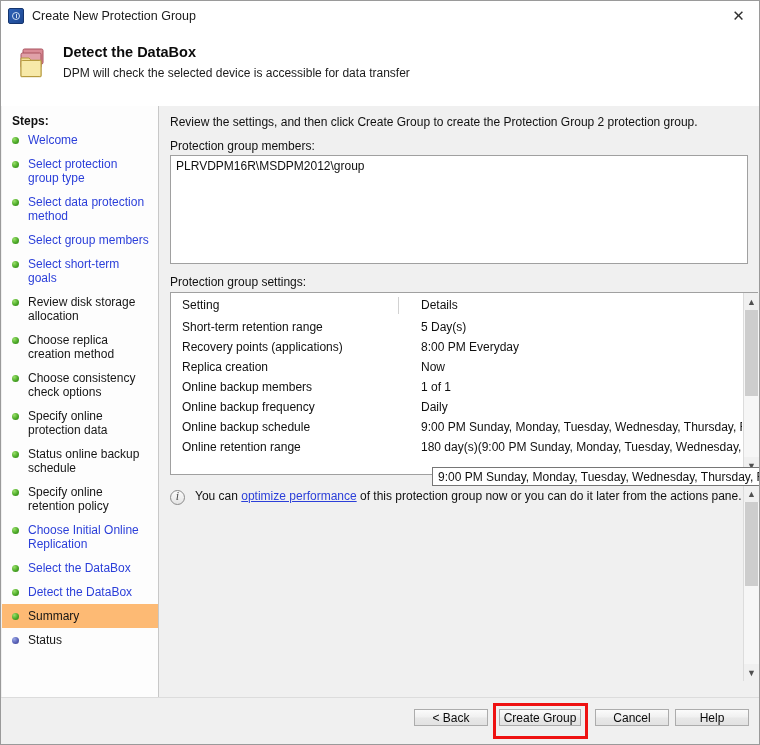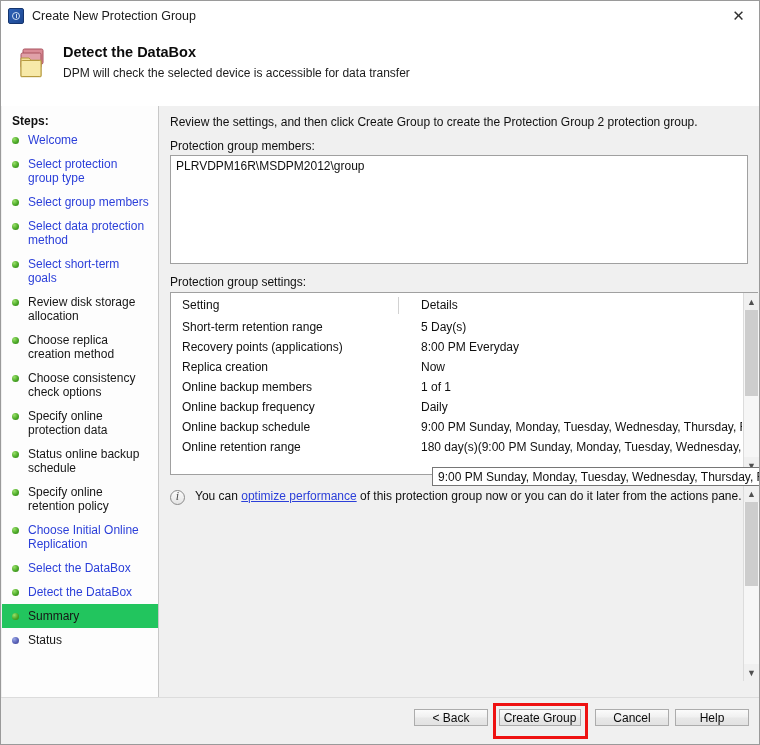--- a/index.html
+++ b/index.html
@@ -138,21 +138,21 @@
     left: 10px; top: 9px;
     width: 7px; height: 7px;
     border-radius: 50%;
     background: radial-gradient(circle at 32% 30%, #9ae06a 0%, #4caa28 55%, #2f7a13 100%);
   }
   .step.status-pending .bullet {
     background: radial-gradient(circle at 32% 30%, #9aa8e6 0%, #5a62b8 55%, #3a3f8a 100%);
   }
   .step.link { color: #2b3fd9; }
   .step.plain { color: #161616; }
-  .step.current { background: #22c55e; color: #161616; }
+  .step.current { background: #fdba74; color: #161616; }
 
   
   #content {
     position: absolute;
     left: 158px; top: 105px;
     width: 601px; height: 592px;
     background: #f0f0f0;
     box-sizing: border-box;
     overflow: hidden;
   }
@@ -416,22 +416,22 @@
     </svg>
     <div id="header-title">Detect the DataBox</div>
     <div id="header-sub">DPM will check the selected device is accessible for data transfer</div>
   </div>
 
   <div id="sidebar">
     <div id="steps-title">Steps:</div>
     <div id="steps-list">
         <div class="step link" style="color: rgb(43, 63, 217);"><span class="bullet"></span><span>Welcome</span></div>
         <div class="step link" style="color: rgb(43, 63, 217);"><span class="bullet"></span><span>Select protection group type</span></div>
+        <div class="step link" style="color: rgb(43, 63, 217);"><span class="bullet"></span><span>Select data protection method</span></div>
         <div class="step link" style="color: rgb(43, 63, 217);"><span class="bullet"></span><span>Select group members</span></div>
-        <div class="step link" style="color: rgb(43, 63, 217);"><span class="bullet"></span><span>Select data protection method</span></div>
         <div class="step link" style="color: rgb(43, 63, 217);"><span class="bullet"></span><span>Select short-term goals</span></div>
         <div class="step plain"><span class="bullet"></span><span>Review disk storage allocation</span></div>
         <div class="step plain"><span class="bullet"></span><span>Choose replica creation method</span></div>
         <div class="step plain"><span class="bullet"></span><span>Choose consistency check options</span></div>
         <div class="step plain"><span class="bullet"></span><span>Specify online protection data</span></div>
         <div class="step plain"><span class="bullet"></span><span>Status online backup schedule</span></div>
         <div class="step plain"><span class="bullet"></span><span>Specify online retention policy</span></div>
         <div class="step link" style="color: rgb(43, 63, 217);"><span class="bullet"></span><span>Choose Initial Online Replication</span></div>
         <div class="step link" style="color: rgb(43, 63, 217);"><span class="bullet"></span><span>Select the DataBox</span></div>
         <div class="step link" style="color: rgb(43, 63, 217);"><span class="bullet"></span><span>Detect the DataBox</span></div>

